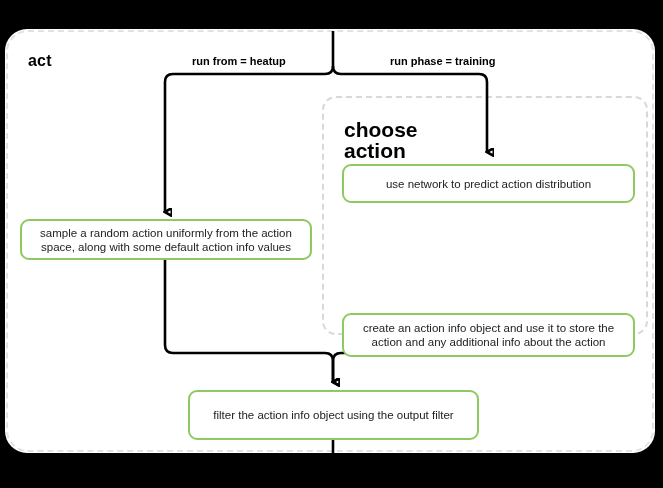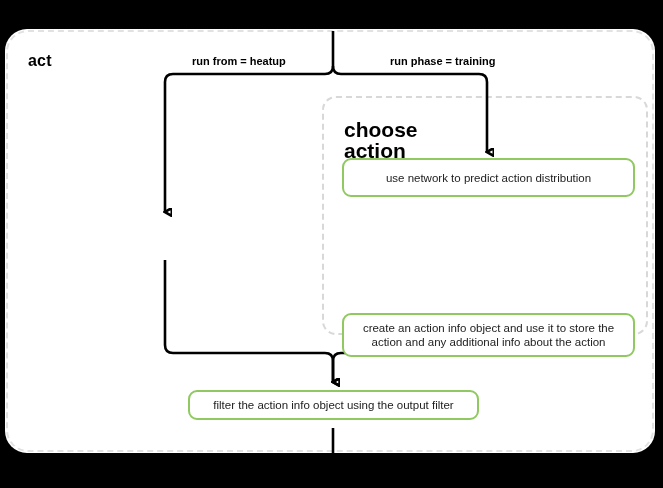--- a/index.html
+++ b/index.html
@@ -22,24 +22,24 @@
         border:2px dashed #d8d8d8;border-radius:14px;box-sizing:border-box;background:transparent;}
   .choose-title{position:absolute;left:344px;top:104px;font-size:21px;font-weight:bold;color:#000;
         line-height:21px;width:120px;margin-top:15px;}
 
   
   .gbox{position:absolute;box-sizing:border-box;background:#ffffff;border:2px solid #8fc95f;
         border-radius:9px;display:flex;align-items:center;justify-content:center;text-align:center;
         font-size:11.5px;color:#222;line-height:14px;padding:4px 8px;}
 
   .b-heatup{left:20px;top:219px;width:292px;height:41px;}
-  .b-net   {left:342px;top:158px;width:293px;height:39px;}
+  .b-net   {left:342px;top:164px;width:293px;height:39px;}
   .b-expl  {left:342px;top:216px;width:293px;height:44px;}
   .b-info  {left:342px;top:274px;width:293px;height:44px;margin-top:39px;}
-  .b-filter{left:188px;top:390px;width:291px;height:30px;}
+  .b-filter{left:188px;top:390px;width:291px;height:50px;}
 
   
   .elabel{position:absolute;font-size:11px;font-weight:bold;color:#000;white-space:nowrap;}
   .lab-heatup{left:192px;top:55px;}
   .lab-train {left:354px;top:55px;padding-left:36px;}
 
   svg.edges{position:absolute;left:0;top:0;width:663px;height:488px;overflow:visible;}
   svg.edges path{fill:none;stroke:#000;stroke-width:2.6;}
 </style>
 </head>
@@ -71,17 +71,18 @@
 
     <path d="M333,66 Q333,74 341,74 L479,74 Q487,74 487,82 L487,152" marker-end="url(#ah)"></path>
 
     <path d="M165,260 L165,345 Q165,353 173,353 L325,353 Q333,353 333,361 L333,382" marker-end="url(#ah)"></path>
 
     <path d="M487,335 L487,345 Q487,353 479,353 L341,353 Q333,353 333,361 L333,382" marker-end="url(#ah)"></path>
 
     <path d="M333,428 L333,488"></path>
   </svg>
 
+  <div class="gbox b-heatup">sample a random action uniformly from the action space, along with some default action info values</div>
   <div class="gbox b-net">use network to predict action distribution</div>
   <div class="gbox b-info">create an action info object and use it to store the action and any additional info about the action</div>
   <div class="gbox b-filter">filter the action info object using the output filter</div>
 
 </div>
 
 </body></html>

